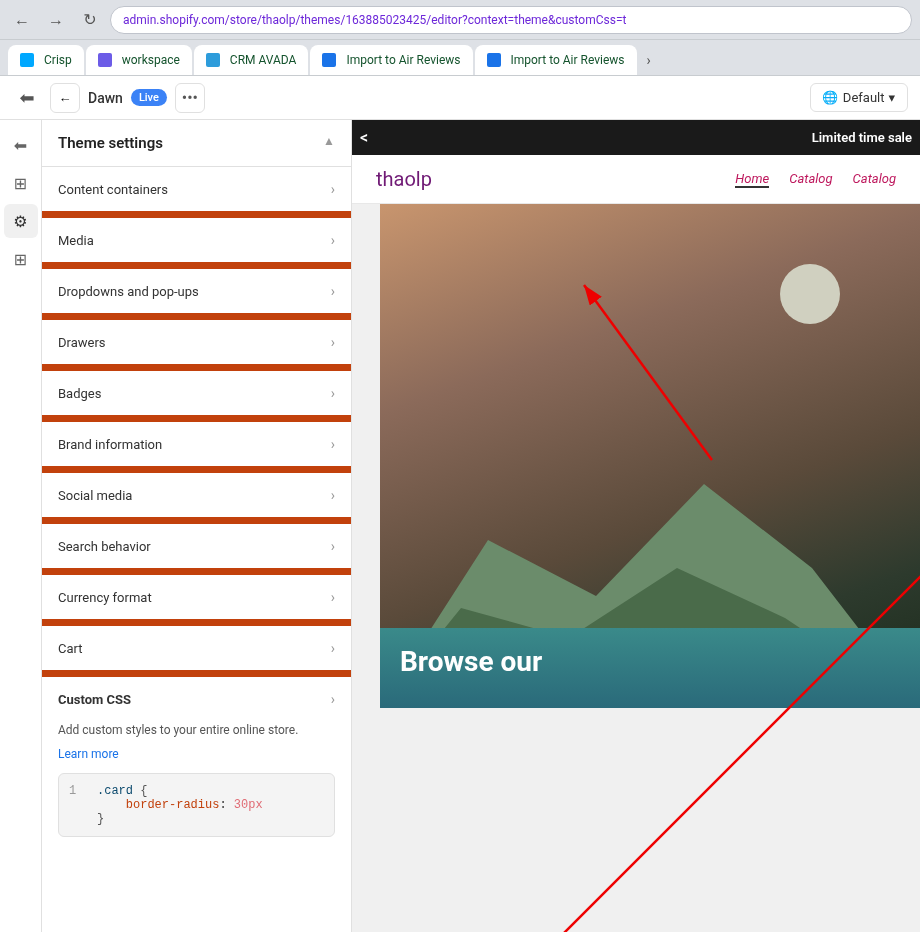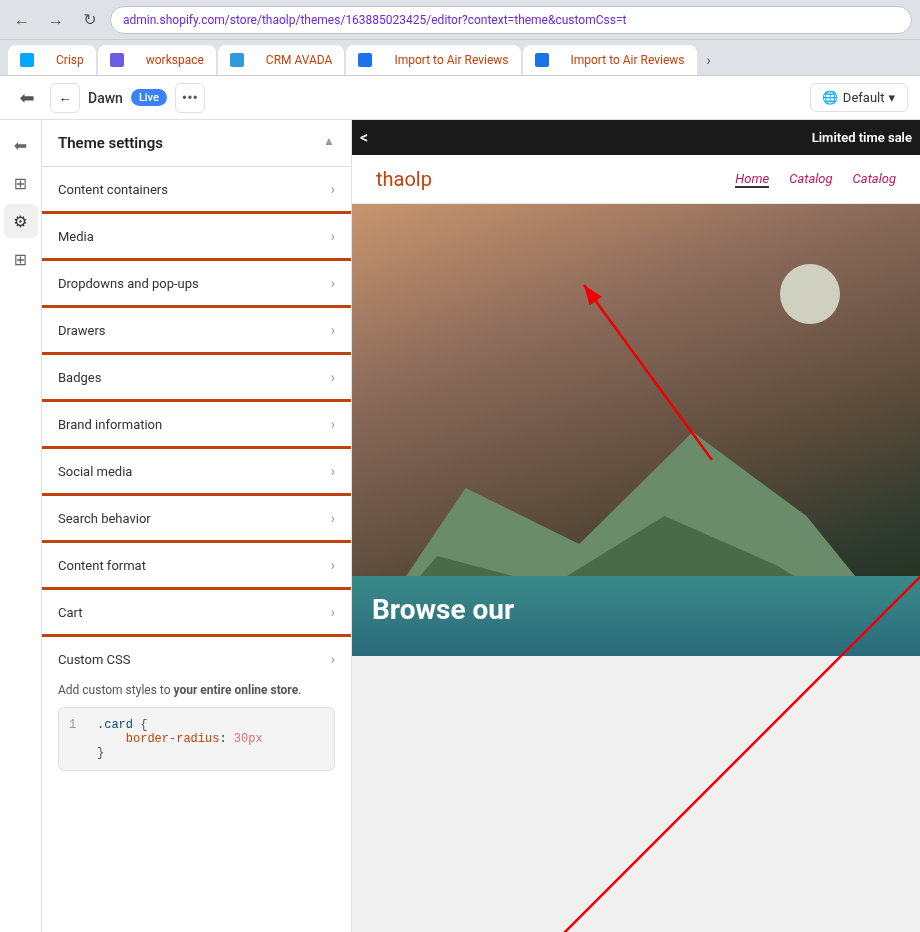--- a/index.html
+++ b/index.html
@@ -6,21 +6,21 @@
     body { font-family: -apple-system, BlinkMacSystemFont, 'Segoe UI', Roboto, sans-serif; font-size: 13px; background: #f6f6f7; width: 920px; height: 932px; overflow: hidden; }
 
     
     .browser-chrome { background: #dee1e6; height: 40px; display: flex; align-items: center; padding: 0 8px; gap: 6px; border-bottom: 1px solid #c8ccd0; }
     .browser-nav-btn { width: 28px; height: 28px; border-radius: 50%; background: transparent; border: none; cursor: pointer; display: flex; align-items: center; justify-content: center; color: #555; font-size: 16px; }
     .address-bar { flex: 1; background: white; border-radius: 20px; height: 28px; display: flex; align-items: center; padding: 0 12px; font-size: 12px; color: #333; border: 1px solid #c0c4cc; }
     .address-bar span { color: #6d28d9; }
 
     
     .tabs-bar { background: #dee1e6; height: 36px; display: flex; align-items: flex-end; padding-left: 8px; border-bottom: 1px solid #c8ccd0; overflow: hidden; }
-    .tab { display: flex; align-items: center; gap: 22px; padding: 0 12px; height: 30px; background: white; border-radius: 8px 8px 0 0; font-size: 12px; color: #c2410c; cursor: pointer; max-width: 180px; white-space: nowrap; overflow: hidden; text-overflow: ellipsis; margin-right: 2px; }
+    .tab { display: flex; align-items: center; gap: 10px; padding: 0 12px; height: 30px; background: white; border-radius: 8px 8px 0 0; font-size: 12px; color: #14532d; cursor: pointer; max-width: 180px; white-space: nowrap; overflow: hidden; text-overflow: ellipsis; margin-right: 2px; }
     .tab-icon { width: 14px; height: 14px; border-radius: 2px; flex-shrink: 0; }
     .tab-icon.crisp { background: #00a8ff; }
     .tab-icon.workspace { background: #6c5ce7; }
     .tab-icon.crm { background: #2d9cdb; }
     .tab-icon.notion { background: #333; }
     .tab-icon.air1 { background: #1a73e8; }
     .tab-icon.air2 { background: #1a73e8; }
     .tab-more { padding: 0 8px; height: 30px; display: flex; align-items: center; font-size: 14px; color: #555; cursor: pointer; }
 
     
@@ -42,54 +42,54 @@
     .icon-sidebar-btn { width: 34px; height: 34px; border-radius: 6px; display: flex; align-items: center; justify-content: center; cursor: pointer; color: #666; font-size: 16px; }
     .icon-sidebar-btn.active { background: #f0f0f0; color: #333; }
 
     
     .settings-panel { width: 310px; background: white; border-right: 1px solid #e0e0e0; display: flex; flex-direction: column; overflow: hidden; }
     .settings-header { padding: 14px 16px; font-size: 15px; font-weight: 600; color: #222; border-bottom: 1px solid #e0e0e0; display: flex; align-items: flex-start; justify-content: space-between; flex-shrink: 0; }
     .settings-scroll { flex: 1; overflow-y: auto; position: relative; }
     .settings-scroll::-webkit-scrollbar { width: 6px; }
     .settings-scroll::-webkit-scrollbar-track { background: transparent; }
     .settings-scroll::-webkit-scrollbar-thumb { background: #c0c0c0; border-radius: 3px; }
-    .settings-item { display: flex; align-items: center; justify-content: space-between; padding: 14px 16px; cursor: pointer; border-bottom: 3px solid #c2410c; }
+    .settings-item { display: flex; align-items: center; justify-content: space-between; padding: 14px 16px; cursor: pointer; border-bottom: 7px solid #c2410c; }
     .settings-item:last-child { border-bottom: none; }
     .settings-item-label { font-size: 13px; color: #333; font-weight: 400; }
     .settings-item-chevron { color: #999; font-size: 14px; }
 
     
     .custom-css-section { padding: 0; }
     .custom-css-header { display: flex; align-items: center; justify-content: space-between; padding: 14px 16px; cursor: pointer; }
-    .custom-css-header-label { font-size: 13px; color: #333; font-weight: 400; }
+    .custom-css-header-label { font-size: 13px; color: #333; font-weight: 700; }
     .custom-css-content { padding: 0 16px 16px; }
     .custom-css-description { font-size: 12px; color: #555; line-height: 1.5; margin-bottom: 8px; }
-    .custom-css-description strong { font-weight: 700; }
+    .custom-css-description strong { font-weight: 400; }
     .learn-more { color: #1a73e8; text-decoration: none; font-size: 12px; display: block; margin-bottom: 12px; }
     .code-editor { background: #f4f4f4; border: 1px solid #e0e0e0; border-radius: 6px; padding: 10px; font-family: 'Courier New', monospace; font-size: 12px; color: #333; }
     .code-line { display: flex; gap: 12px; }
     .line-num { color: #999; user-select: none; min-width: 16px; }
 
     
     .preview-area { flex: 1; overflow: hidden; position: relative; background: #f0f0f0; }
     .preview-content { width: 100%; height: 100%; overflow: hidden; position: relative; }
 
     
     .store-header-bar { background: #1a1a1a; color: white; text-align: center; padding: 8px; font-size: 12px; font-weight: 500; display: flex; align-items: center; }
     .store-header-bar .back-arrow { margin-right: 12px; font-size: 16px; cursor: pointer; }
     .store-header-bar .title { flex: 1; text-align: right; font-size: 13px; font-weight: 600; }
     .store-welcome { color: #4a9eff; font-size: 12px; text-align: right; padding: 4px 16px; background: #1a1a1a; }
 
     .store-nav { background: white; padding: 12px 24px; display: flex; align-items: center; justify-content: space-between; border-bottom: 1px solid #e8e8e8; }
-    .store-logo { font-size: 20px; color: #c2410c; font-weight: 400; }
+    .store-logo { font-size: 20px; color: #701a75; font-weight: 400; }
     .store-nav-links { display: flex; gap: 20px; }
     .store-nav-link { font-size: 13px; color: #be185d; text-decoration: none; cursor: pointer; font-style: italic; }
     .store-nav-link.active { border-bottom: 2px solid #333; }
 
-    .store-hero { position: relative; height: 452px; overflow: hidden; background: #a16207; }
+    .store-hero { position: relative; height: 504px; overflow: hidden; background: #a16207; margin-left: 28px; }
     .hero-bg { width: 100%; height: 100%; background: linear-gradient(160deg, #c8956e 0%, #8b6a5a 30%, #5a4a3a 60%, #2d3a2d 80%, #1a2a1a 100%); position: relative; }
 
     
     .mountain { position: absolute; bottom: 0; }
     .mountain-1 { left: 0; width: 100%; height: 280px; background: #6b8c6b; clip-path: polygon(0 100%, 20% 40%, 40% 60%, 60% 20%, 80% 50%, 100% 100%); }
     .mountain-2 { left: 0; width: 100%; height: 200px; background: #4a6b4a; clip-path: polygon(0 100%, 15% 50%, 35% 65%, 55% 30%, 75% 55%, 100% 100%); }
     .mountain-3 { left: 0; width: 100%; height: 120px; background: #2d4a2d; clip-path: polygon(0 100%, 25% 60%, 50% 70%, 75% 50%, 100% 100%); }
     .water { position: absolute; bottom: 0; left: 0; right: 0; height: 80px; background: linear-gradient(180deg, #3a8a8a 0%, #2a6a7a 100%); }
     .moon { position: absolute; top: 60px; right: 80px; width: 60px; height: 60px; border-radius: 50%; background: #d0d0c0; }
     .hero-text { position: absolute; bottom: 30px; left: 20px; color: white; font-size: 28px; font-weight: 700; }
@@ -200,38 +200,39 @@
         <span class="settings-item-label">Social media</span>
         <span class="settings-item-chevron">›</span>
       </div>
 
       <div class="settings-item">
         <span class="settings-item-label">Search behavior</span>
         <span class="settings-item-chevron">›</span>
       </div>
 
       <div class="settings-item">
-        <span class="settings-item-label">Content format</span>
+        <span class="settings-item-label">Currency format</span>
         <span class="settings-item-chevron">›</span>
       </div>
 
       <div class="settings-item">
         <span class="settings-item-label">Cart</span>
         <span class="settings-item-chevron">›</span>
       </div>
 
       <div class="custom-css-section">
         <div class="custom-css-header">
           <span class="custom-css-header-label">Custom CSS</span>
           <span style="color:#999;font-size:14px;">›</span>
         </div>
         <div class="custom-css-content">
           <p class="custom-css-description">
             <span>Add custom styles to </span><strong>your entire online store</strong><span>.</span>
           </p>
+          <a class="learn-more" href="#">Learn more</a>
           <div class="code-editor">
             <div class="code-line">
               <span class="line-num">1</span>
               <span class="code-content"><span style="color:#0c4a6e">.card</span> <span style="color:#555">{</span></span>
             </div>
             <div class="code-line">
               <span class="line-num"></span>
               <span class="code-content">&nbsp;&nbsp;&nbsp;&nbsp;<span style="color:#c2410c">border-radius</span>: <span style="color:#e06c75">30px</span></span>
             </div>
             <div class="code-line">

